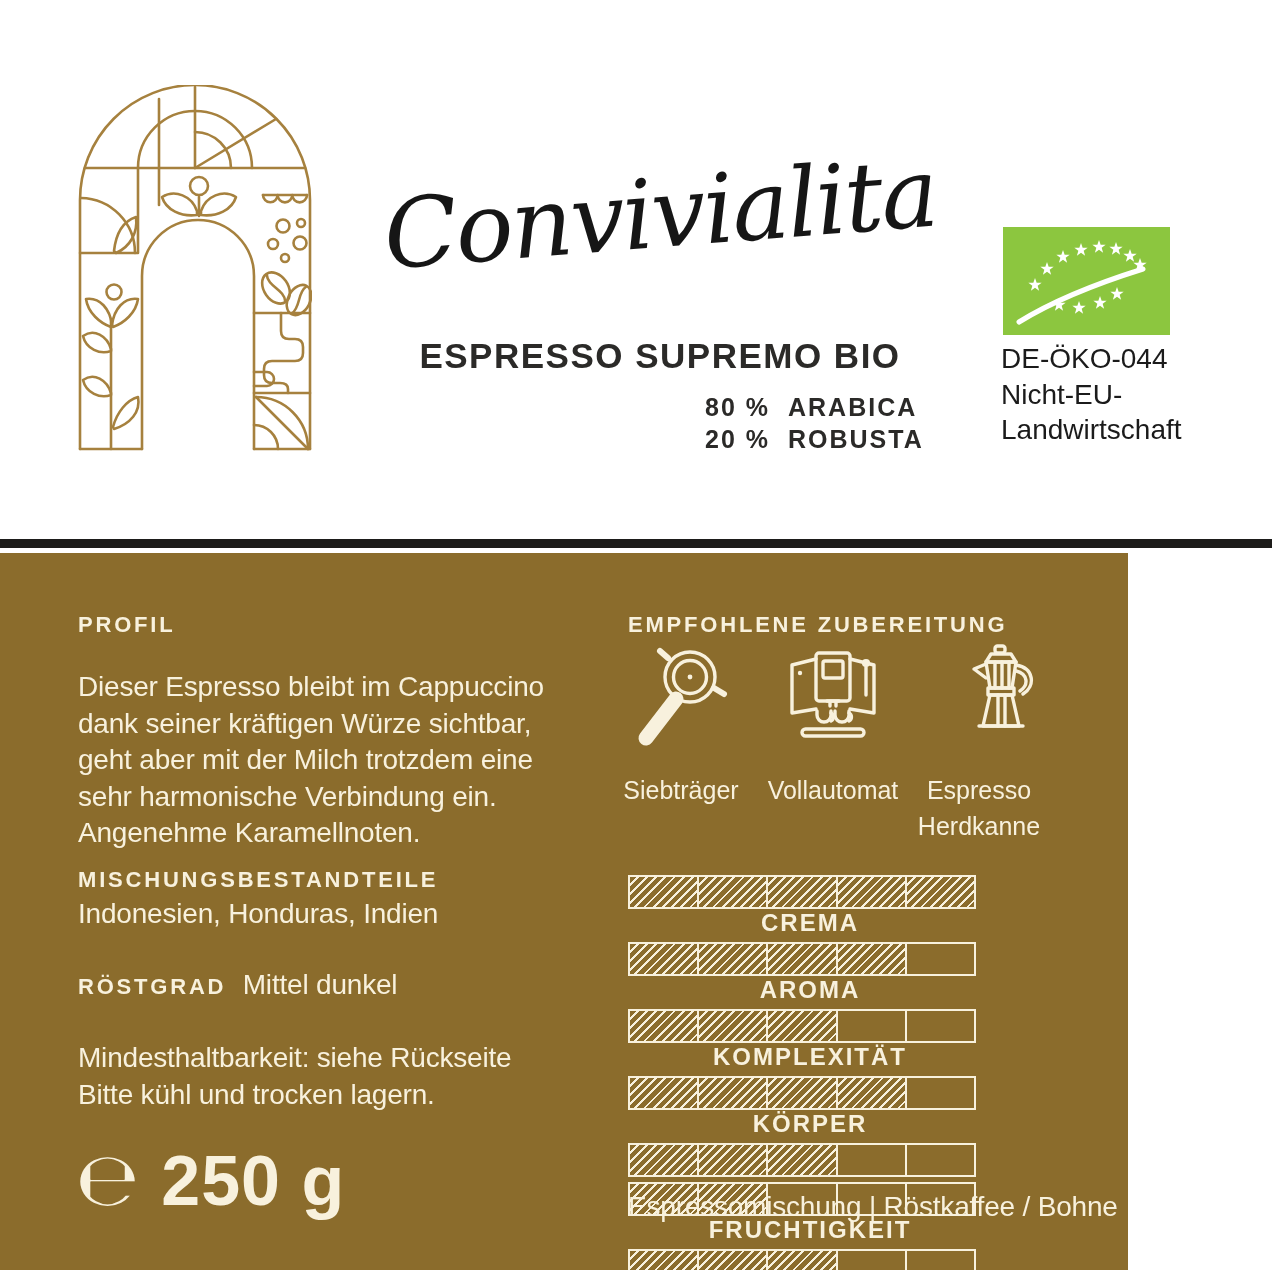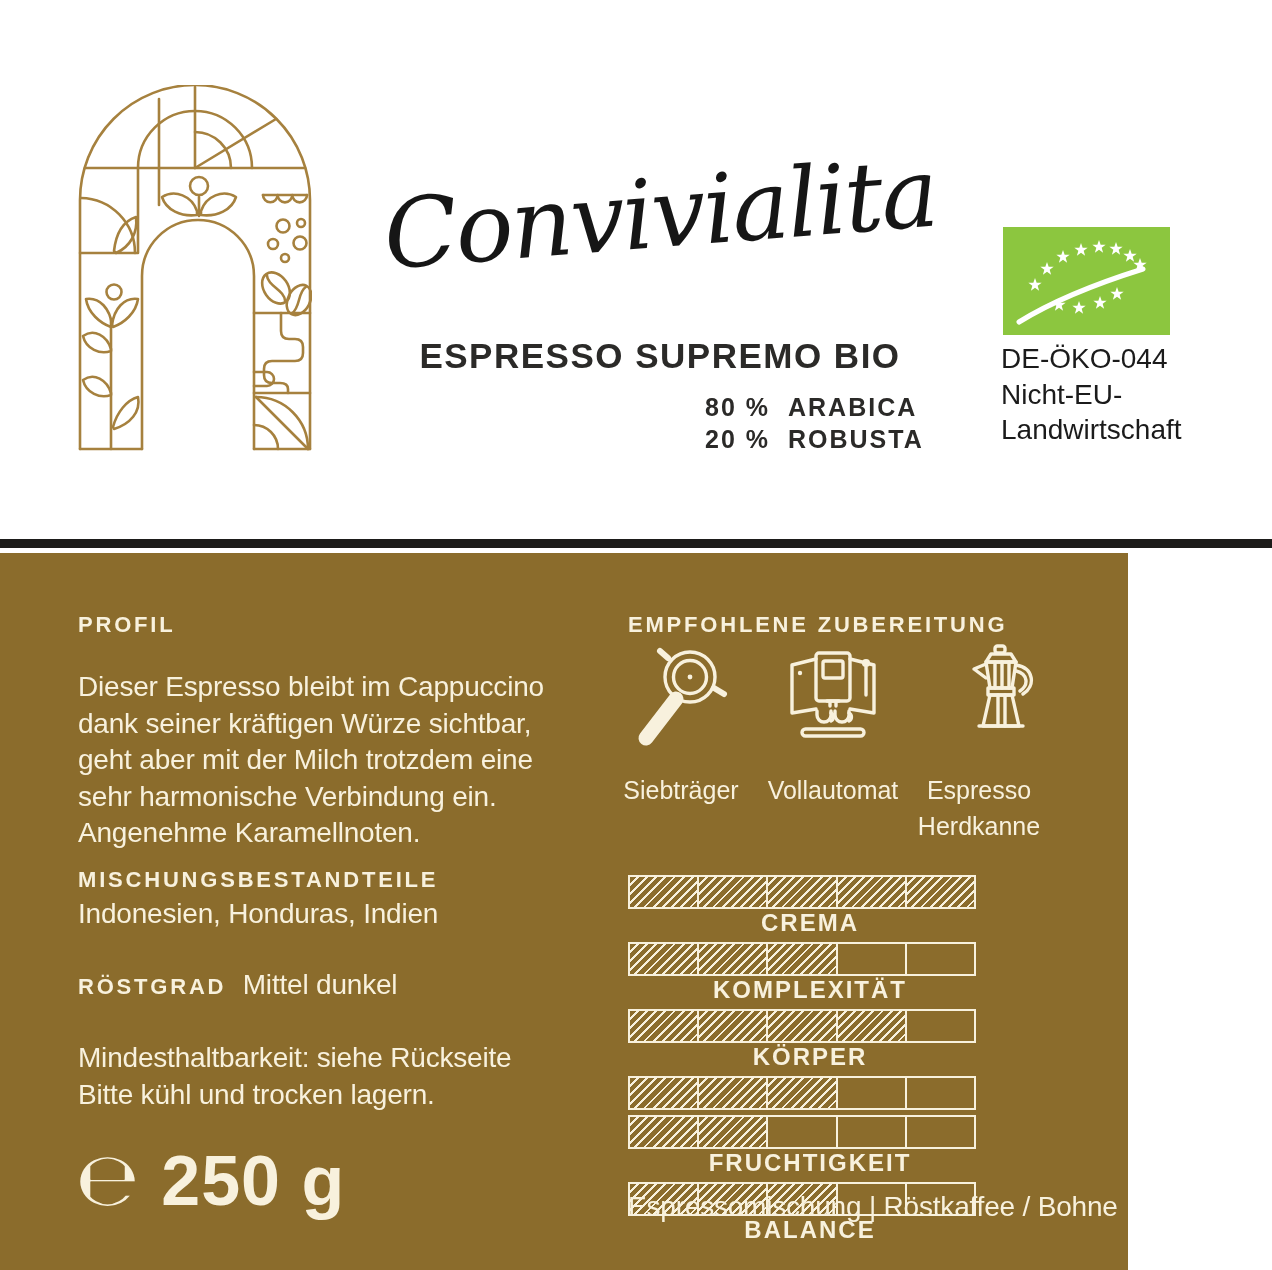--- a/index.html
+++ b/index.html
@@ -250,20 +250,30 @@
             <div class="seg filled"></div>
             <div class="seg filled"></div>
           </div>
           <span class="rlabel">CREMA</span>
         </div>
         <div class="rating-row">
           <div class="rbar">
             <div class="seg filled"></div>
             <div class="seg filled"></div>
             <div class="seg filled"></div>
+            <div class="seg filled"></div>
+            <div class="seg"></div>
+          </div>
+          <span class="rlabel">AROMA</span>
+        </div>
+        <div class="rating-row">
+          <div class="rbar">
+            <div class="seg filled"></div>
+            <div class="seg filled"></div>
+            <div class="seg filled"></div>
             <div class="seg"></div>
             <div class="seg"></div>
           </div>
           <span class="rlabel">KOMPLEXITÄT</span>
         </div>
         <div class="rating-row">
           <div class="rbar">
             <div class="seg filled"></div>
             <div class="seg filled"></div>
             <div class="seg filled"></div>

